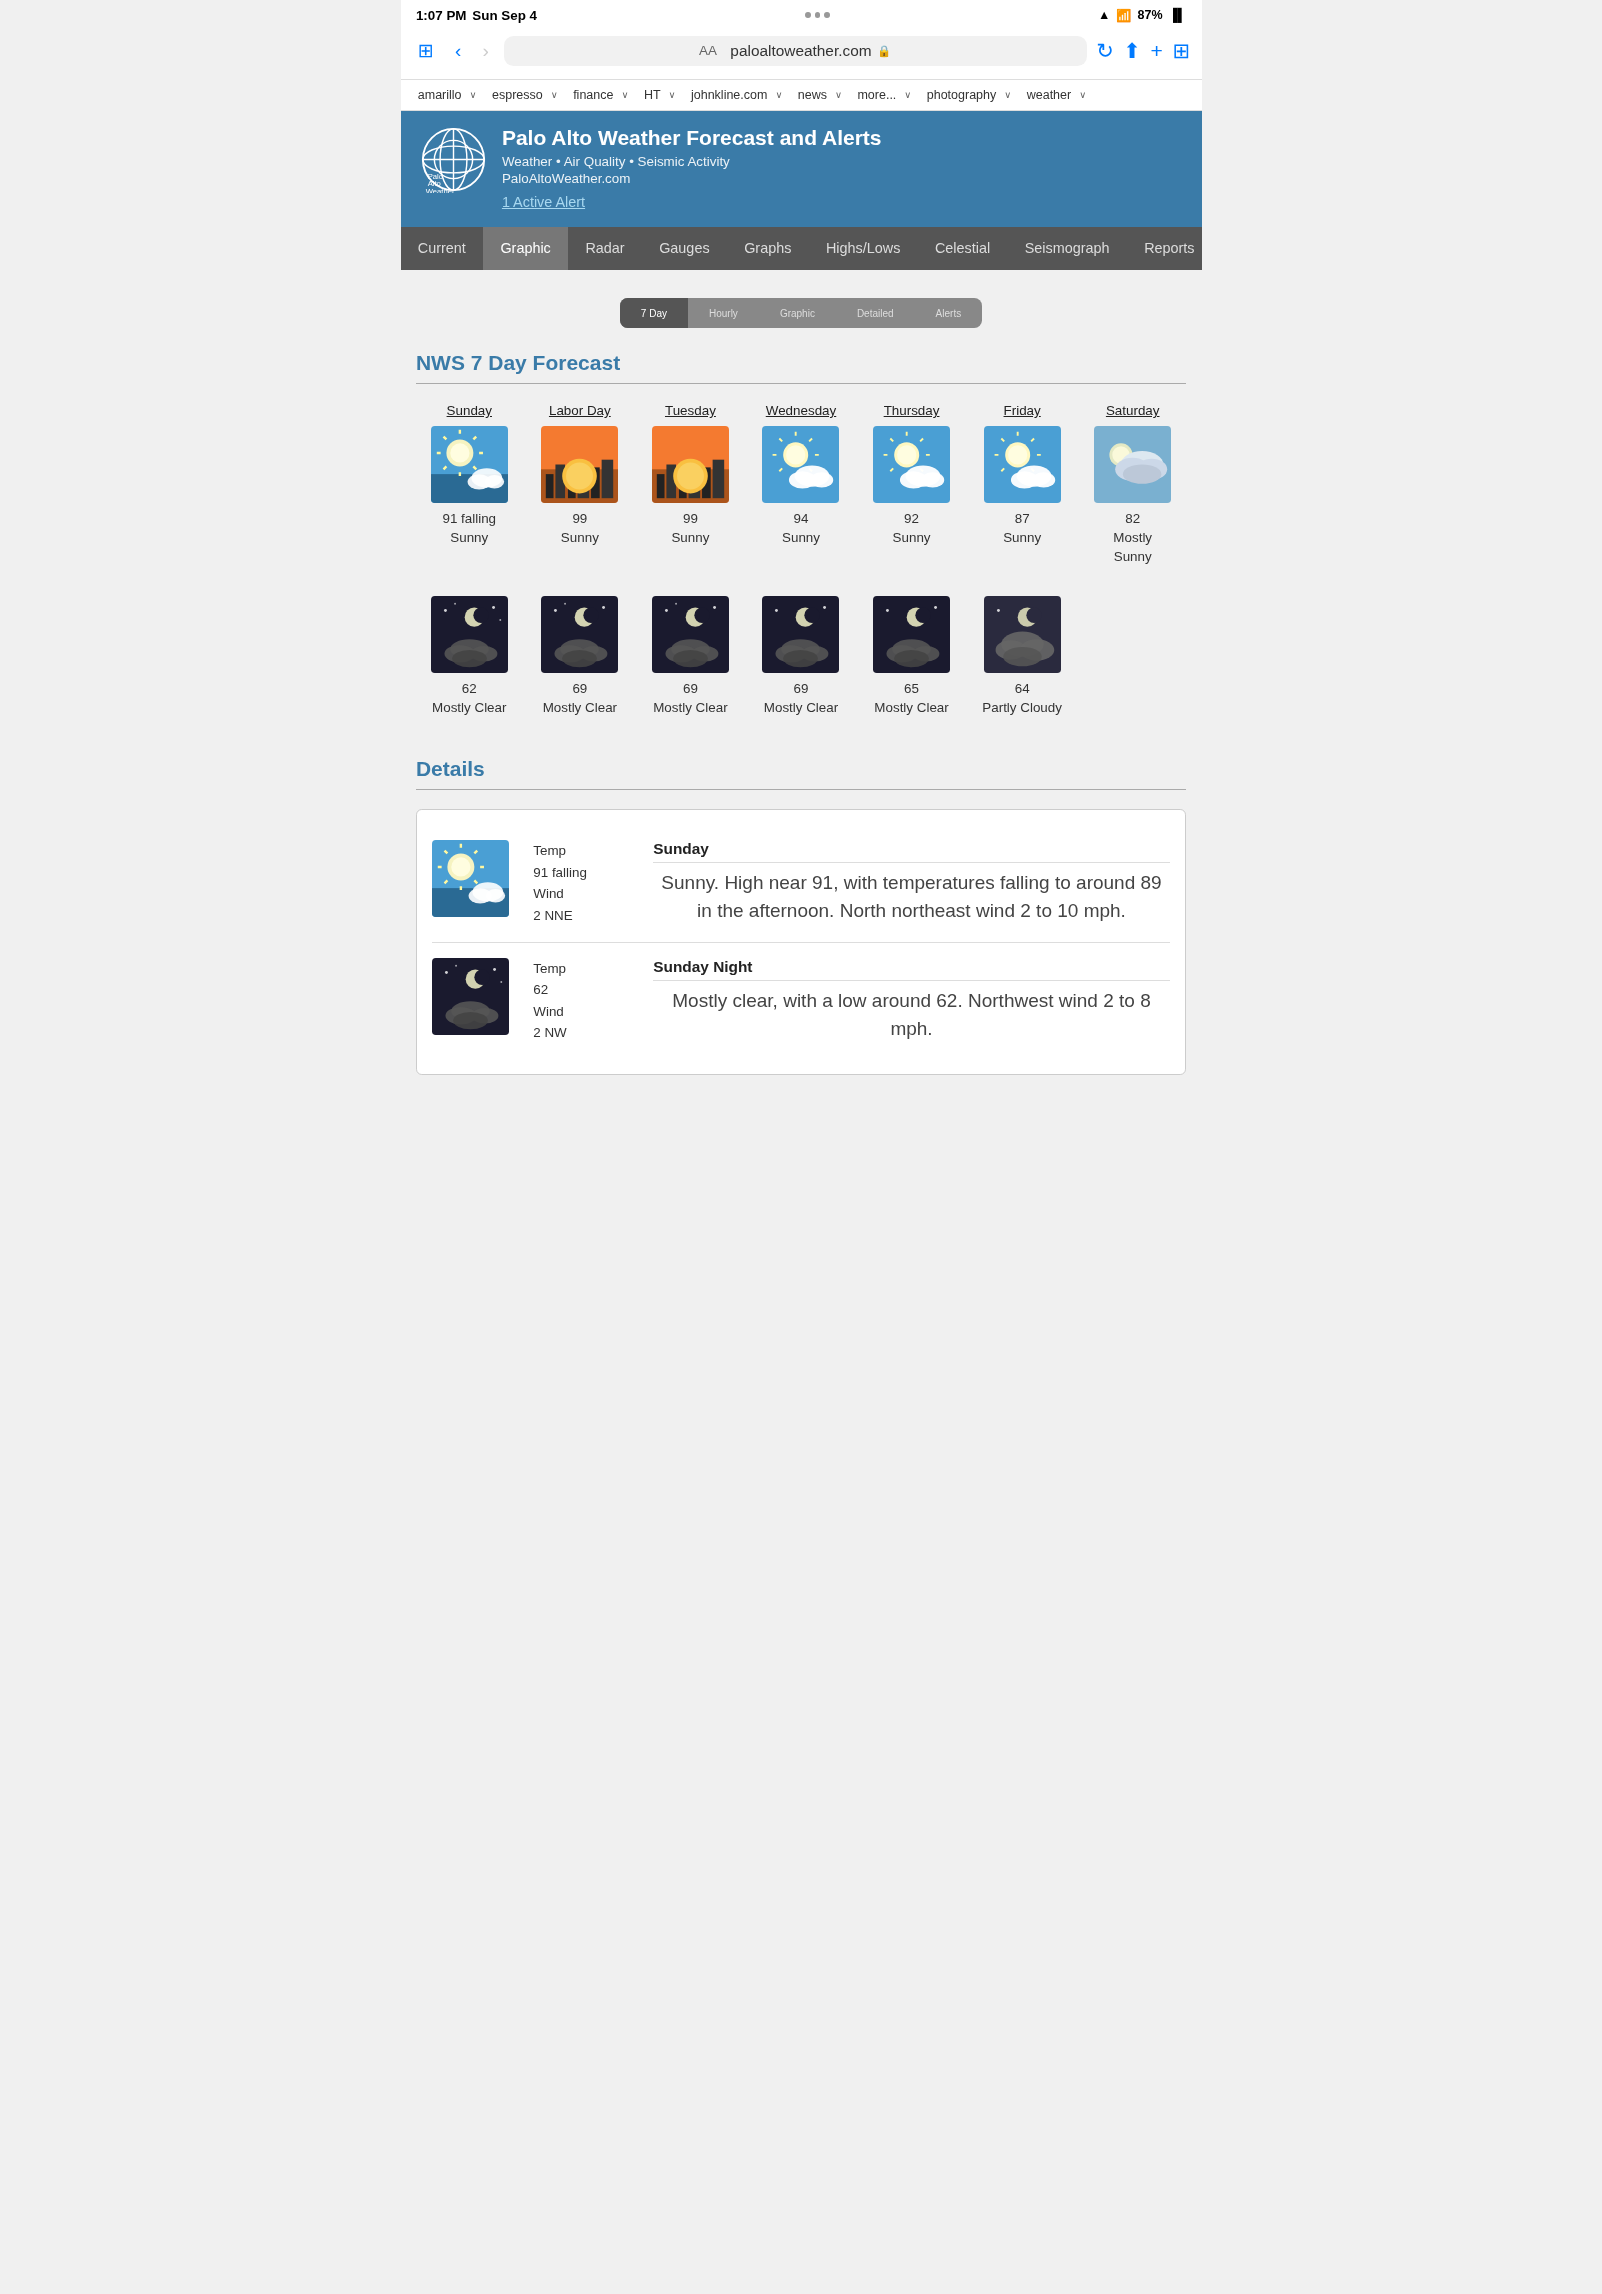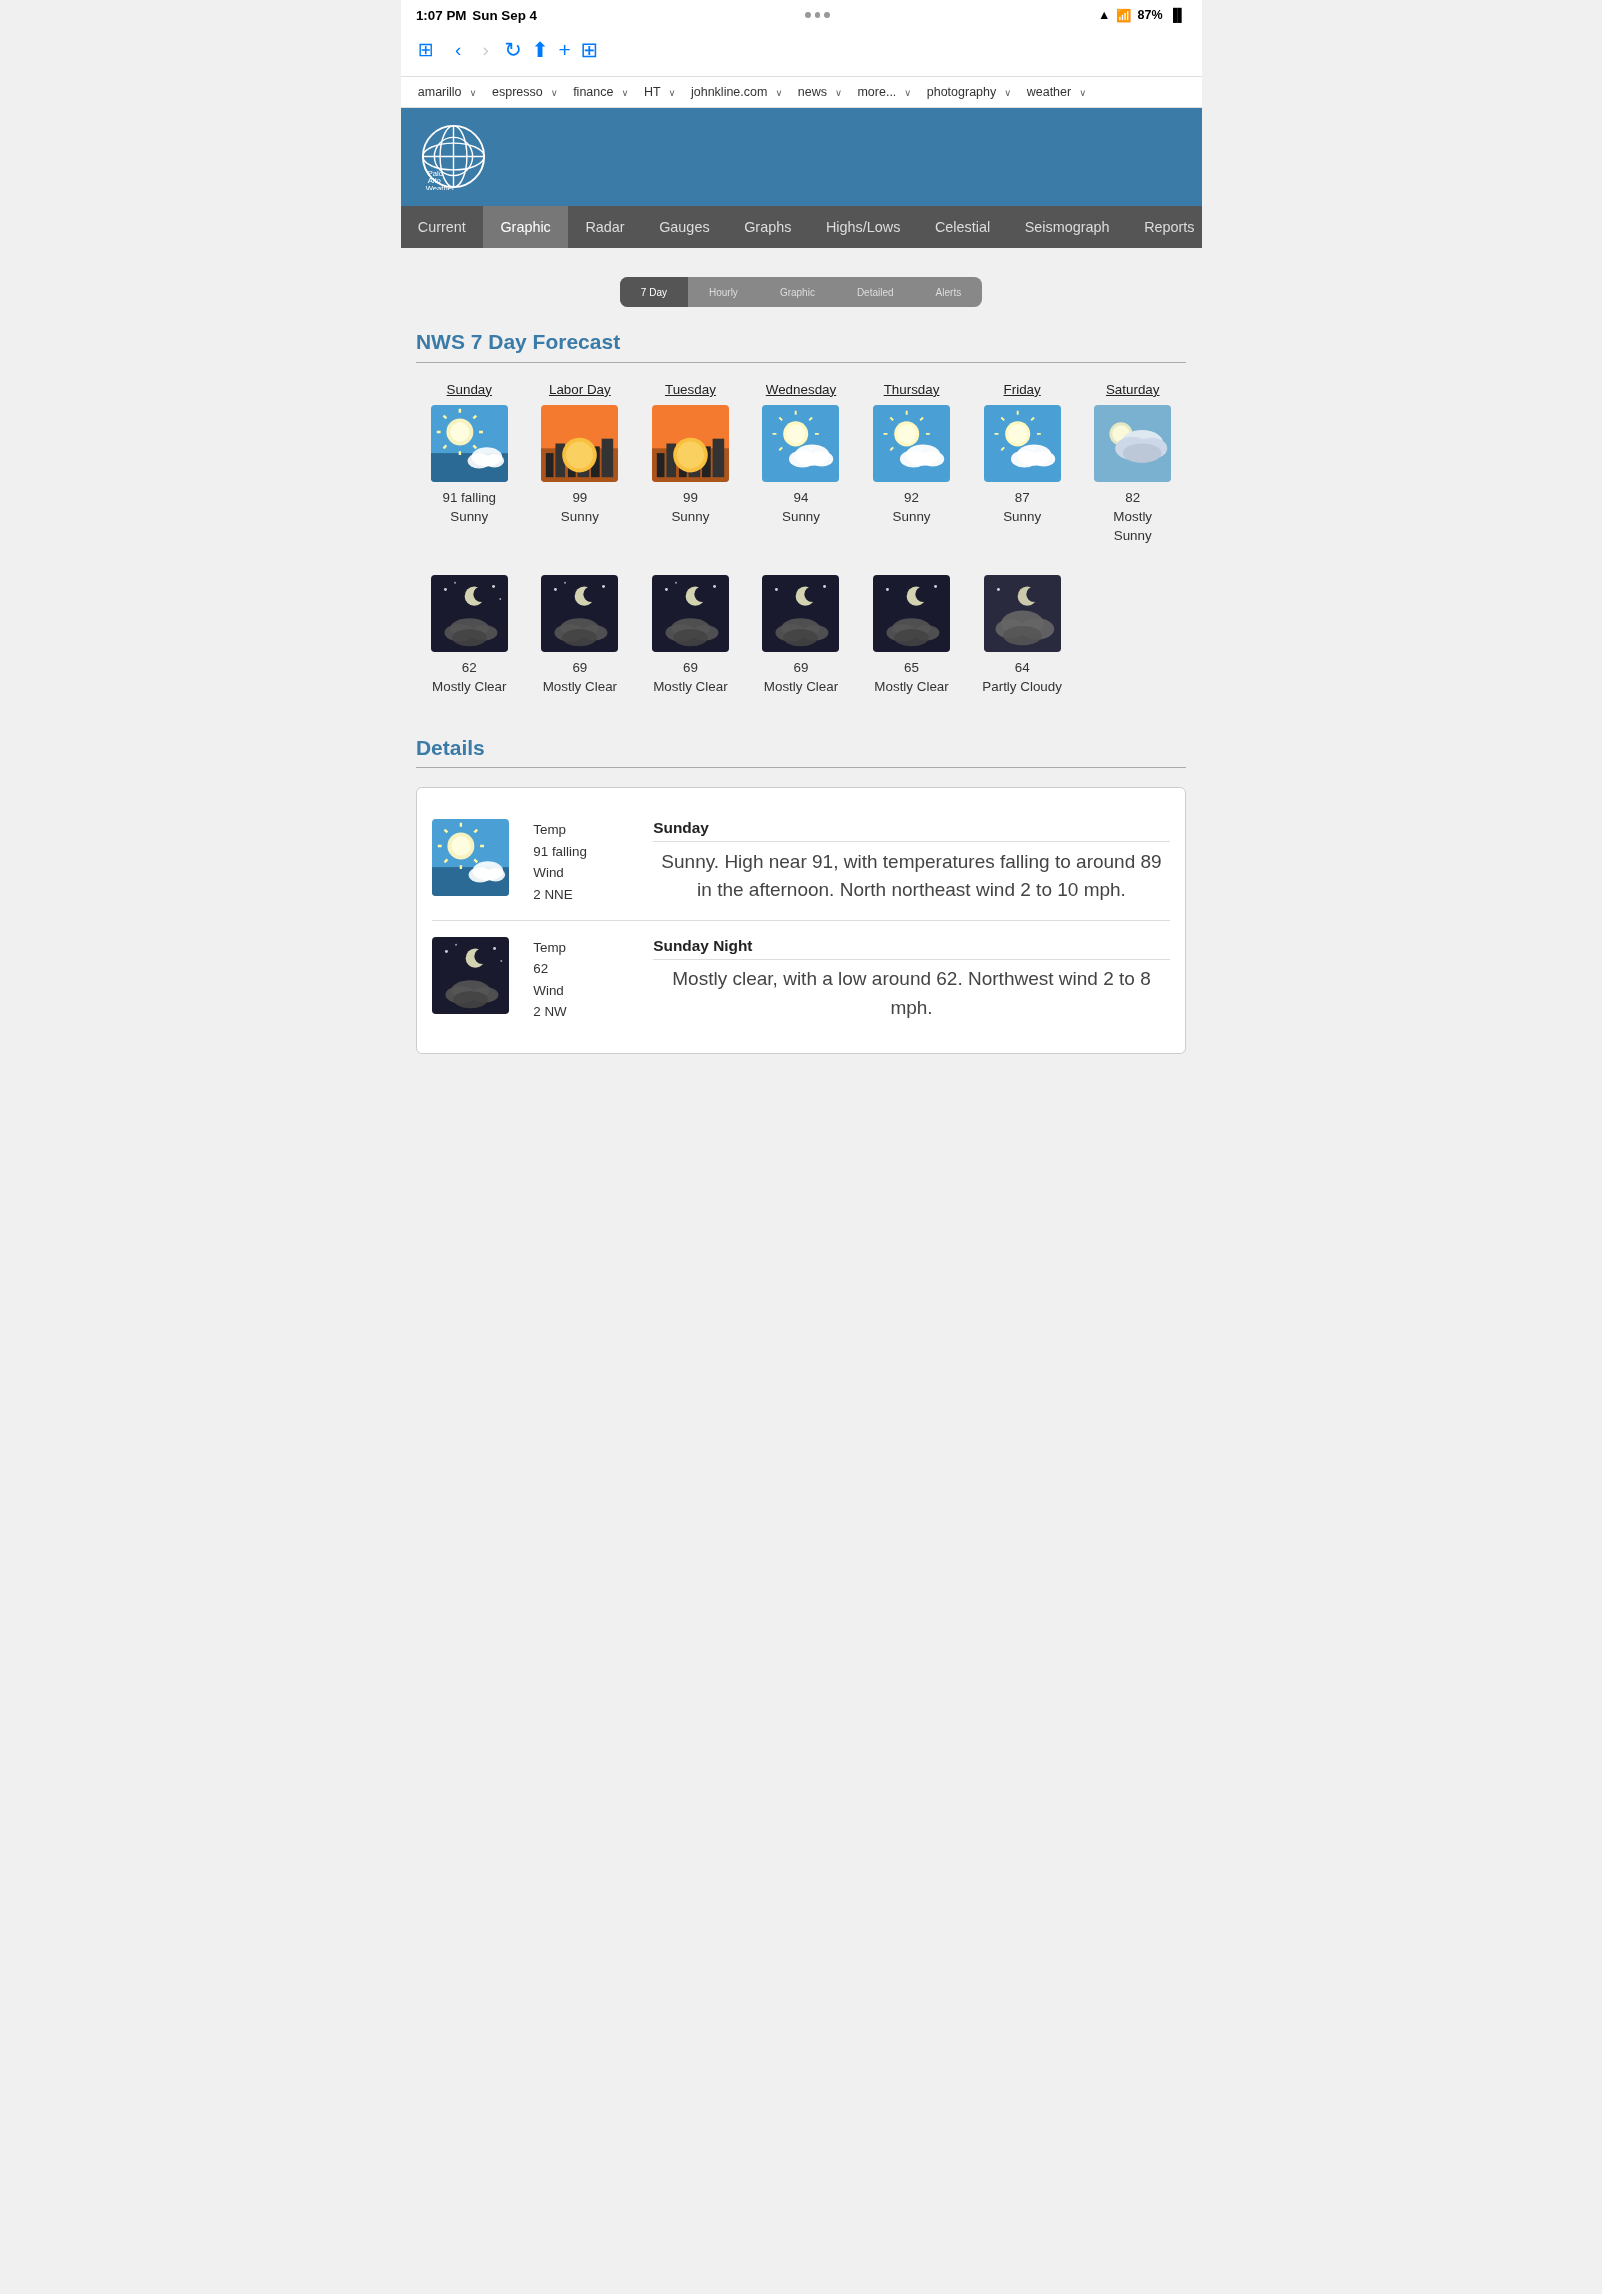--- a/index.html
+++ b/index.html
@@ -288,20 +288,25 @@
     <span>87%</span>
     <span>▐▌</span>
   </div>
 </div>
 
 <div class="browser-chrome">
   <div class="browser-toolbar">
     <button class="browser-btn">⊞</button>
     <button class="browser-btn">‹</button>
     <button class="browser-btn disabled">›</button>
+    <div class="address-bar">
+      <span class="aa">AA</span>
+      <span>paloaltoweather.com</span>
+      <span class="lock-icon">🔒</span>
+    </div>
     <button class="browser-action-btn">↻</button>
     <button class="browser-action-btn">⬆</button>
     <button class="browser-action-btn">+</button>
     <button class="browser-action-btn">⊞</button>
   </div>
 </div>
 
 <div class="bookmarks-bar">
   <div class="bookmark-item">
     <span>amarillo</span>
@@ -347,20 +352,26 @@
       <circle cx="35" cy="35" r="32" fill="none" stroke="white" stroke-width="2"></circle>
       <circle cx="35" cy="35" r="20" fill="none" stroke="white" stroke-width="1.5"></circle>
       <line x1="35" y1="3" x2="35" y2="67" stroke="white" stroke-width="1.5"></line>
       <line x1="3" y1="35" x2="67" y2="35" stroke="white" stroke-width="1.5"></line>
       <ellipse cx="35" cy="35" rx="14" ry="32" fill="none" stroke="white" stroke-width="1.5"></ellipse>
       <ellipse cx="35" cy="35" rx="32" ry="14" fill="none" stroke="white" stroke-width="1.5"></ellipse>
       <text x="8" y="55" fill="white" font-size="8" font-family="sans-serif">Palo</text>
       <text x="8" y="63" fill="white" font-size="8" font-family="sans-serif">Alto</text>
       <text x="6" y="71" fill="white" font-size="8" font-family="sans-serif">Weather</text>
     </svg>
+  </div>
+  <div class="site-header-text">
+    <h1>Palo Alto Weather Forecast and Alerts</h1>
+    <div class="subtitle">Weather • Air Quality • Seismic Activity</div>
+    <div class="url">PaloAltoWeather.com</div>
+    <a class="active-alert-link">1 Active Alert</a>
   </div>
 </div>
 
 <nav class="main-nav">
   <a class="nav-item">Current</a>
   <a class="nav-item active">Graphic</a>
   <a class="nav-item">Radar</a>
   <a class="nav-item">Gauges</a>
   <a class="nav-item">Graphs</a>
   <a class="nav-item">Highs/Lows</a>

